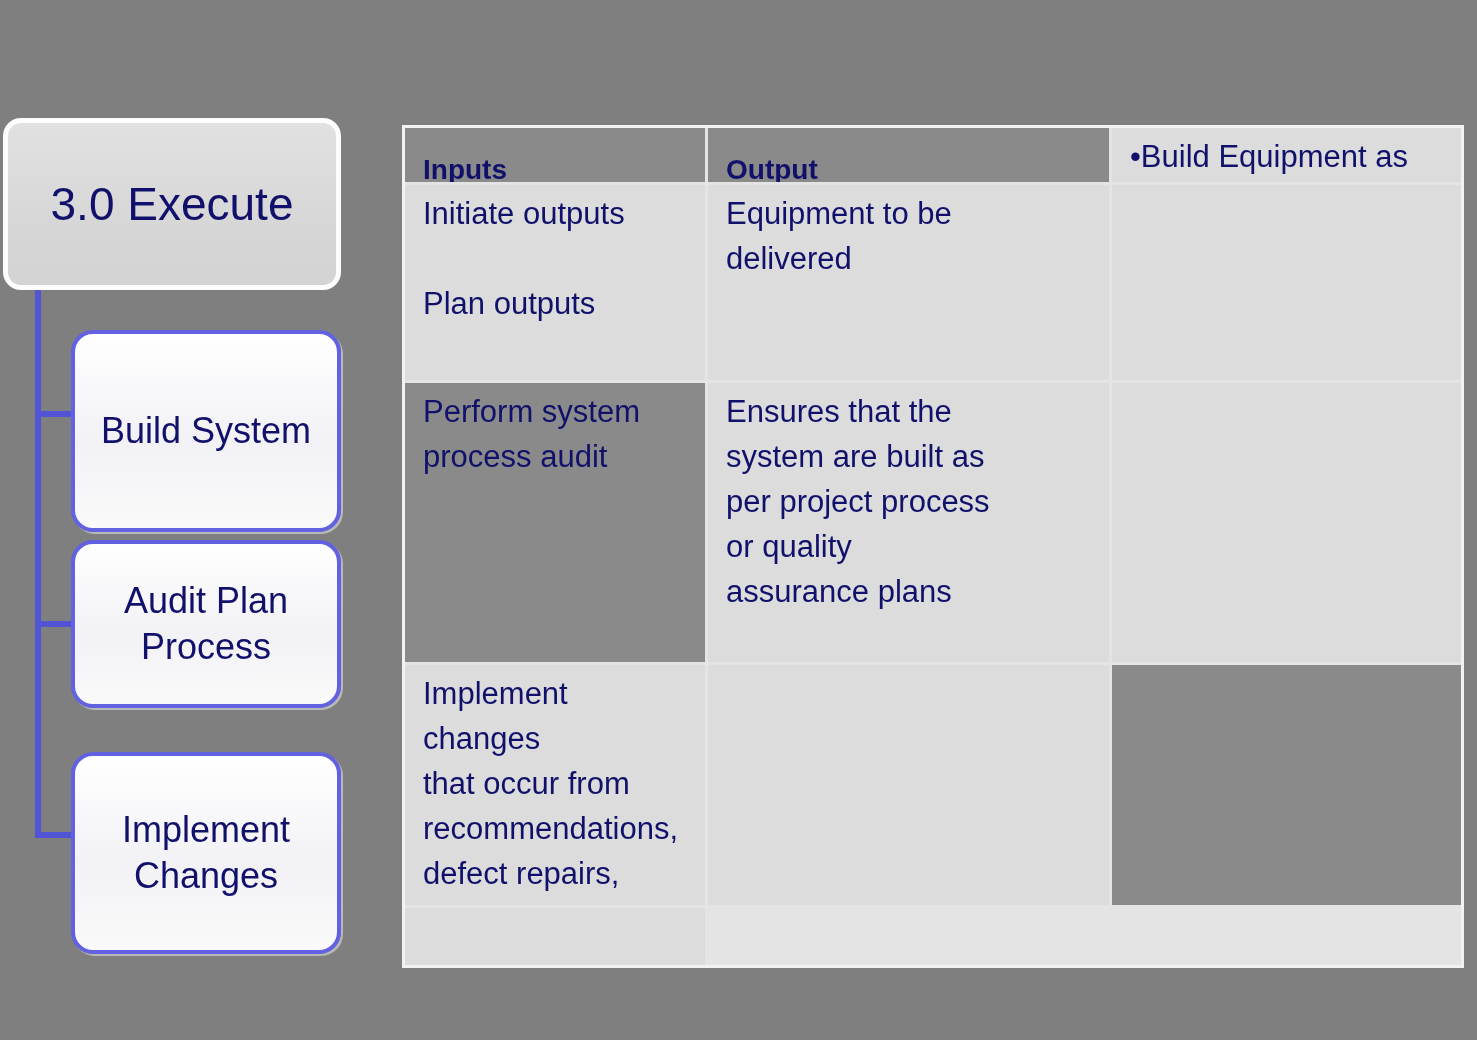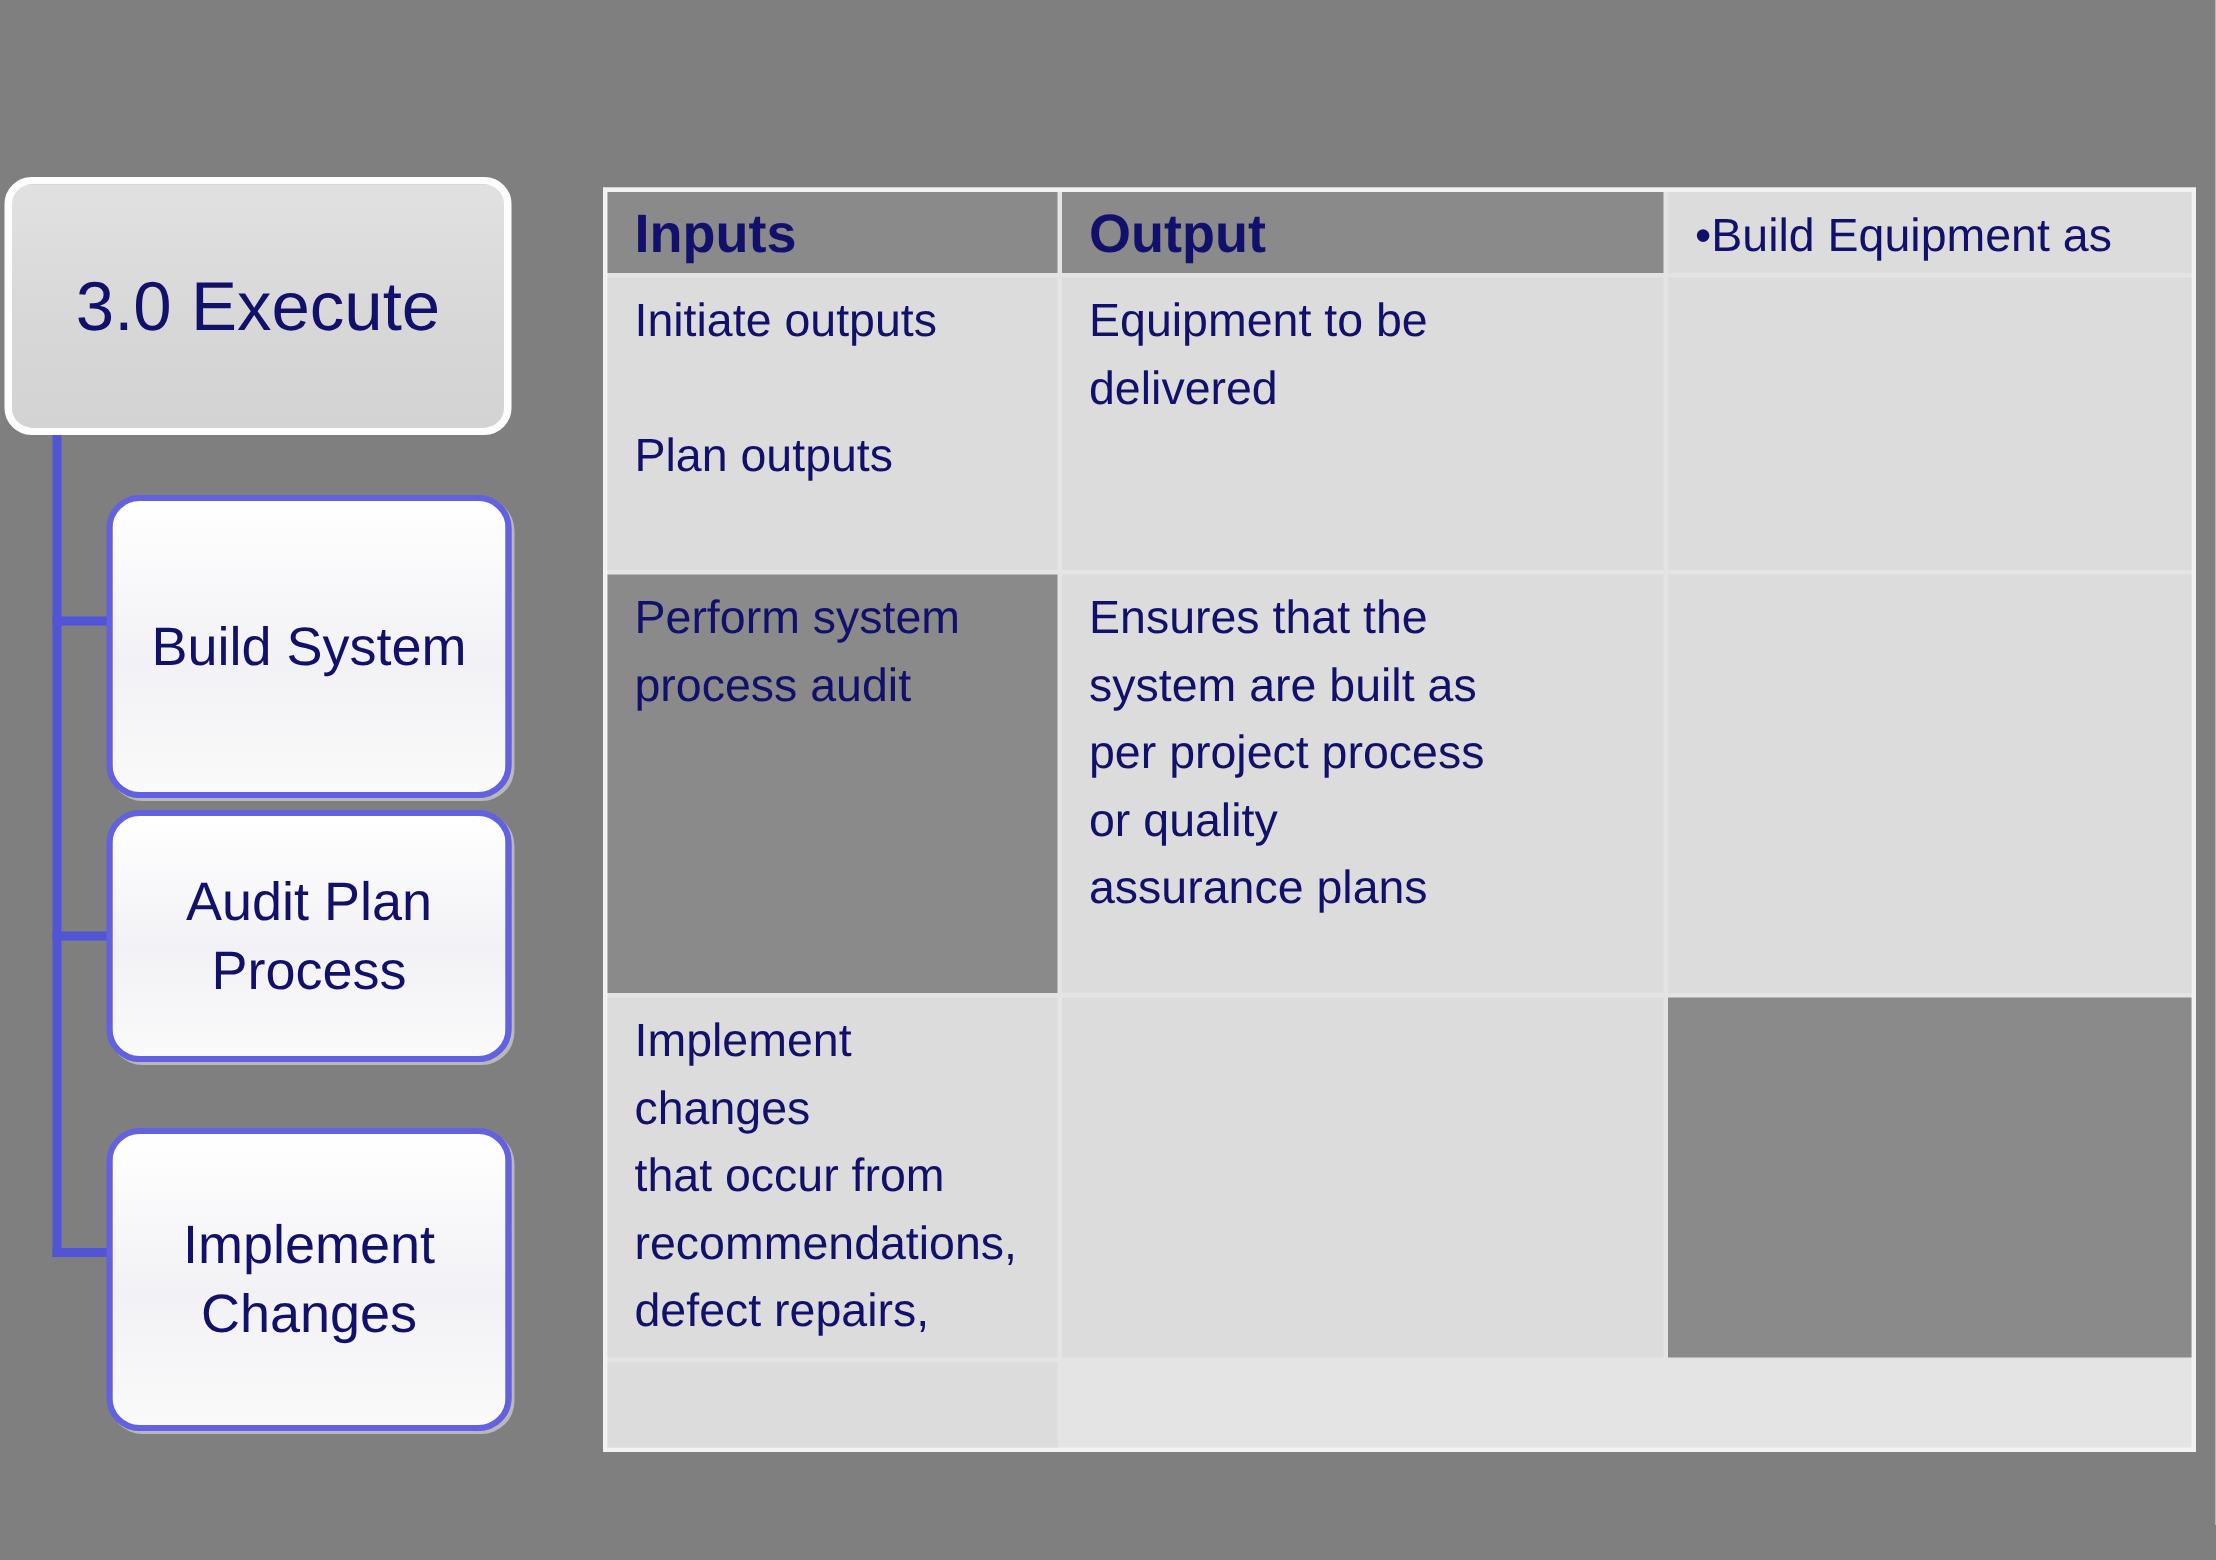--- a/index.html
+++ b/index.html
@@ -38,21 +38,21 @@
     display:grid;grid-template-columns:300px 401px 349px;
     grid-template-rows:54px 195px 279px 240px 57px;gap:3px;
   }
   .cell{
     box-sizing:border-box;overflow:hidden;
     font-size:31px;line-height:45px;color:#11116b;
     padding:6px 14px 0 18px;white-space:pre-line;
   }
   .light{background:#dcdcdc;}
   .dark{background:#8a8a8a;}
-  .head{font-weight:bold;font-size:36px;padding-top:8px;line-height:40px;}
+  .head{font-weight:bold;font-size:28px;padding-top:22px;line-height:40px;}
 </style>
 </head>
 <body>
 
 <div class="canvas">
 
   <div class="fc-root">
     <span>3.0 Execute</span>
   </div>
 

